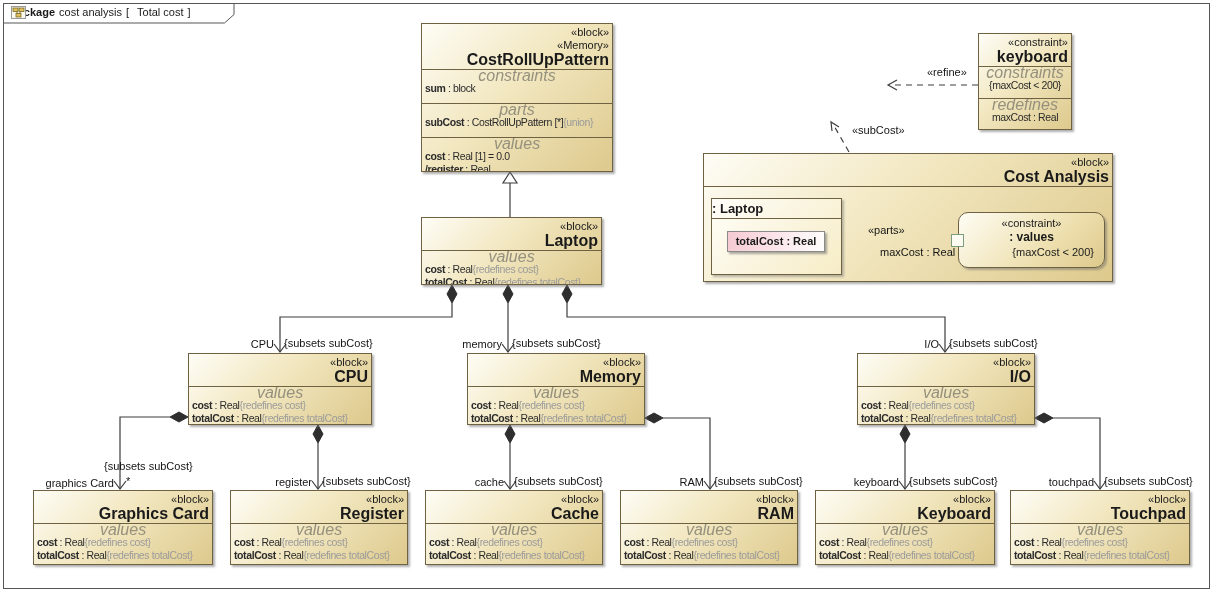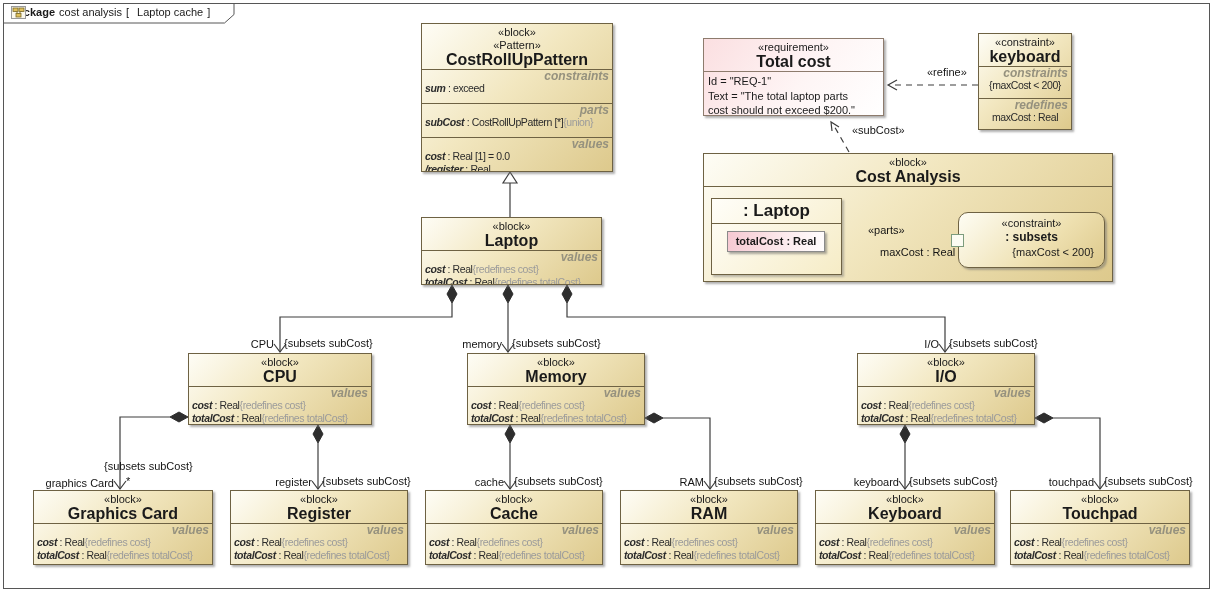--- a/index.html
+++ b/index.html
@@ -9,38 +9,38 @@
   
   .tab{position:absolute;left:3px;top:3px;width:232px;height:21px;}
   .tab svg{position:absolute;left:0;top:0;}
   .tabrow{position:absolute;left:8px;top:3px;display:flex;align-items:center;gap:4px;font-size:11px;white-space:nowrap;}
   .tabrow .kw{font-weight:bold;}
   
   .block{position:absolute;border:1px solid #6e6243;
          background:linear-gradient(135deg,#fefdf6 0%,#f2e7c0 45%,#ddc98c 100%);
          box-shadow:2px 2px 2px rgba(110,110,110,.55);
          display:flex;flex-direction:column;box-sizing:border-box;}
-  .hdr{text-align:center;padding:2px 3px 2px;}
+  .hdr{text-align:right;padding:2px 3px 2px;}
   .hdr.b{border-bottom:1px solid #6e6243;}
   .stereo{font-size:11px;line-height:13px;}
   .bname{font-weight:bold;font-size:16px;line-height:15px;}
   .comp{padding:0 3px 2px;border-top:1px solid #6e6243;flex:1;overflow:hidden;}
-  .clabel{text-align:right;font-style:italic;color:#95917e;font-size:12px;line-height:12px;font-weight:bold;}
+  .clabel{text-align:center;font-style:italic;color:#95917e;font-size:16px;line-height:12px;}
   .prop{white-space:nowrap;font-size:10.5px;letter-spacing:-0.4px;line-height:12.5px;color:#2b2b2b;}
-  .pn{font-weight:bold;font-style:italic;}
+  .pn{font-weight:bold;}
   .pm{color:#9b9b9b;}
   
   .req{position:absolute;border:1px solid #8d7b6d;
        background:linear-gradient(125deg,#fbdfe1 0%,#fef5f5 55%,#ffffff 100%);
        box-shadow:2px 2px 2px rgba(110,110,110,.55);display:flex;flex-direction:column;box-sizing:border-box;}
   .req .body{border-top:1px solid #8d7b6d;padding:2px 4px;font-size:11px;line-height:14.5px;flex:1;}
   
   .part{position:absolute;border:1px solid #6e6243;background:linear-gradient(135deg,#fffef9 0%,#f6ecc6 100%);
         box-shadow:2px 2px 2px rgba(110,110,110,.45);box-sizing:border-box;}
-  .part .phdr{font-weight:bold;font-size:17px;text-align:center;border-bottom:1px solid #6e6243;padding:2px 0;}
+  .part .phdr{font-weight:bold;font-size:13px;border-bottom:1px solid #6e6243;padding:2px 0;}
   .valuebox{position:absolute;border:1px solid #8a8a8a;box-shadow:2px 2px 2px rgba(90,90,90,.5);
         background:linear-gradient(100deg,#f6c9d2 0%,#fcebee 60%,#fffdfd 100%);
         font-weight:bold;font-size:11px;text-align:center;box-sizing:border-box;}
   .cprop{position:absolute;border:1px solid #6e6243;border-radius:10px;
         background:linear-gradient(135deg,#fefdf4 0%,#eee0b0 60%,#ddc98c 100%);
         box-shadow:2px 2px 2px rgba(110,110,110,.5);box-sizing:border-box;padding-top:3px;}
   .cprop .l1{font-size:11px;text-align:center;line-height:14px;}
   .cprop .l2{font-weight:bold;font-size:12px;text-align:center;line-height:15px;}
   .cprop .l3{font-size:11px;text-align:right;padding-right:10px;line-height:14px;}
   .port{position:absolute;width:13px;height:13px;border:1px solid #7d9c7d;background:#fcfcf2;box-sizing:border-box;}
@@ -72,21 +72,21 @@
       <span>
           <svg width="15" height="13" style="display:block">
         <rect x="0.5" y="0.5" width="14" height="12" fill="#fbf8ec" stroke="#9a9a9a"></rect>
         <line x1="4.5" y1="5" x2="7.5" y2="8" stroke="#7a6a2a"></line>
         <line x1="10.5" y1="5" x2="7.5" y2="8" stroke="#7a6a2a"></line>
         <rect x="2" y="2" width="5" height="3.5" fill="#dfc05a" stroke="#7a6a2a" stroke-width="0.8"></rect>
         <rect x="8" y="2" width="5" height="3.5" fill="#dfc05a" stroke="#7a6a2a" stroke-width="0.8"></rect>
         <rect x="5" y="7.5" width="5" height="3.5" fill="#dfc05a" stroke="#7a6a2a" stroke-width="0.8"></rect>
       </svg>
         </span>
-      <span>Laptop cache</span>
+      <span>Total cost</span>
       <span>]</span>
     </div>
   </div>
 
   <svg class="overlay" width="1213" height="592">
 
     <g>
       <line class="ln" x1="510" y1="217" x2="510" y2="183"></line>
       <polygon class="tri" points="510,172 503,183 517,183"></polygon>
     </g>
@@ -156,49 +156,38 @@
     </g>
 
     <g>
       <line class="ln" x1="825" y1="241" x2="951" y2="241"></line>
     </g>
   </svg>
 
   <div class="block" style="left:421px;top:23px;width:192px;height:149px">
     <div class="hdr">
       <div class="stereo">«block»</div>
-      <div class="stereo">«Pattern»</div>
+      <div class="stereo">«Memory»</div>
       <div class="bname">CostRollUpPattern</div>
     </div>
     <div class="comp">
       <div class="clabel">constraints</div>
-      <div class="prop"><span class="pn">sum</span><span> : exceed</span></div>
+      <div class="prop"><span class="pn">sum</span><span> : block</span></div>
     </div>
     <div class="comp">
       <div class="clabel">parts</div>
       <div class="prop"><span class="pn">subCost</span><span> : CostRollUpPattern [*]</span><span class="pm">{union}</span></div>
     </div>
     <div class="comp">
       <div class="clabel">values</div>
       <div class="prop"><span class="pn">cost</span><span> : Real [1] = 0.0</span></div>
       <div class="prop"><span class="pn">/register</span><span> : Real</span></div>
     </div>
   </div>
 
-  <div class="req" style="left:703px;top:38px;width:181px;height:78px">
-    <div class="hdr">
-      <div class="stereo">«requirement»</div>
-      <div class="bname">Total cost</div>
-    </div>
-    <div class="body">
-      <div>Id = "REQ-1"</div>
-      <div>Text = "The total laptop parts</div>
-      <div>cost should not exceed $200."</div>
-    </div>
-  </div>
 
   <div class="block" style="left:978px;top:33px;width:94px;height:97px">
     <div class="hdr">
       <div class="stereo">«constraint»</div>
       <div class="bname">keyboard</div>
     </div>
     <div class="comp" style="text-align:center">
       <div class="clabel">constraints</div>
       <div class="prop" style="text-align:center"><span>{maxCost &lt; 200}</span></div>
     </div>
@@ -215,21 +204,21 @@
     </div>
   </div>
 
   <div class="part" style="left:711px;top:198px;width:131px;height:77px">
     <div class="phdr">: Laptop</div>
   </div>
   <div class="valuebox" style="left:727px;top:231px;width:98px;height:21px;line-height:19px">totalCost : Real</div>
 
   <div class="cprop" style="left:958px;top:212px;width:147px;height:56px">
     <div class="l1">«constraint»</div>
-    <div class="l2">: subsets</div>
+    <div class="l2">: values</div>
     <div class="l3">{maxCost &lt; 200}</div>
   </div>
   <div class="port" style="left:951px;top:234px"></div>
   <div class="lbl" style="left:868px;top:224px">«parts»</div>
   <div class="lbl" style="left:880px;top:246px">maxCost : Real</div>
 
   <div class="lbl" style="left:927px;top:66px">«refine»</div>
   <div class="lbl" style="left:852px;top:124px">«subCost»</div>
 
   <div class="block" style="left:421px;top:217px;width:181px;height:68px">

